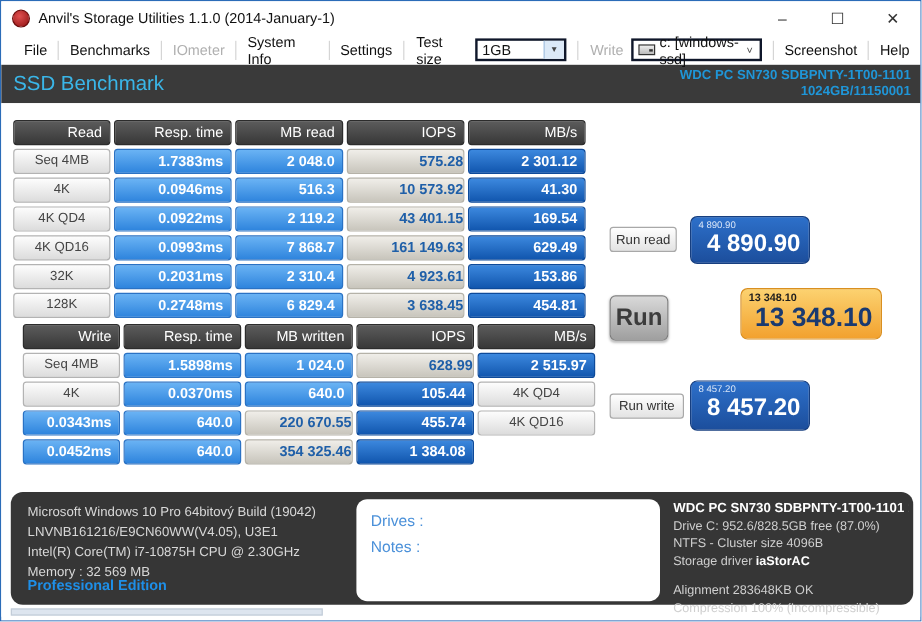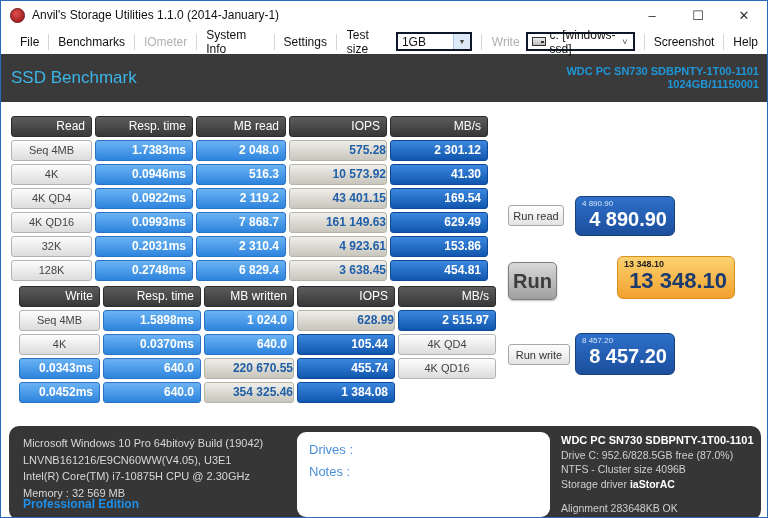--- a/index.html
+++ b/index.html
@@ -22,21 +22,21 @@
   .combo-label { padding:0 6px 0 10px; }
   .combo-label.disabled { color:#b0b0b0; }
   .combo { display:flex; align-items:center; border:2px solid #0f172a; background:#fff; height:19px; font-size:12px; }
   .combo .val { padding:0 4px; }
   .combo .drop { width:17px; height:100%; background:#dce9f7; border-left:1px solid #a8c4e0; display:flex; align-items:center; justify-content:center; font-size:7px; color:#444; }
   .combo .chev { width:16px; text-align:center; font-size:9px; color:#444; }
   .drive-icon { width:14px; height:9px; border:1px solid #333; background:linear-gradient(#eee,#bbb); margin:0 4px 0 4px; position:relative; }
   .drive-icon:after { content:""; position:absolute; right:1px; top:3px; width:3px; height:2px; background:#333; }
 
   
-  .hdrbar { height:48px; background:#3a3a3a; display:flex; align-items:center; padding:0 8px 0 10px; }
+  .hdrbar { height:32px; background:#3a3a3a; display:flex; align-items:center; padding:0 8px 0 10px; }
   .hdr-title { font-size:17px; color:#3ab6e8; }
   .hdr-model { margin-left:auto; text-align:right; font-size:11px; font-weight:bold; color:#1f96d8; line-height:13px; }
 
   
   .content { position:relative; width:766px; height:428px; background:#fff; }
 
   .btable { position:absolute; display:grid; grid-template-columns:81px 98px 90px 98px 98px; gap:3px; }
   .cell { height:21px; line-height:19px; font-size:12px; border-radius:3px; overflow:hidden; }
   .hd   { background:linear-gradient(#5c5c5c,#383838); border:1px solid #2c2c2c; color:#fff; text-align:right; padding-right:6px; }
   .lbl  { background:linear-gradient(#fdfdfd,#dcdcdc); border:1px solid #b3b3b3; color:#444; text-align:center; font-size:11px; }

